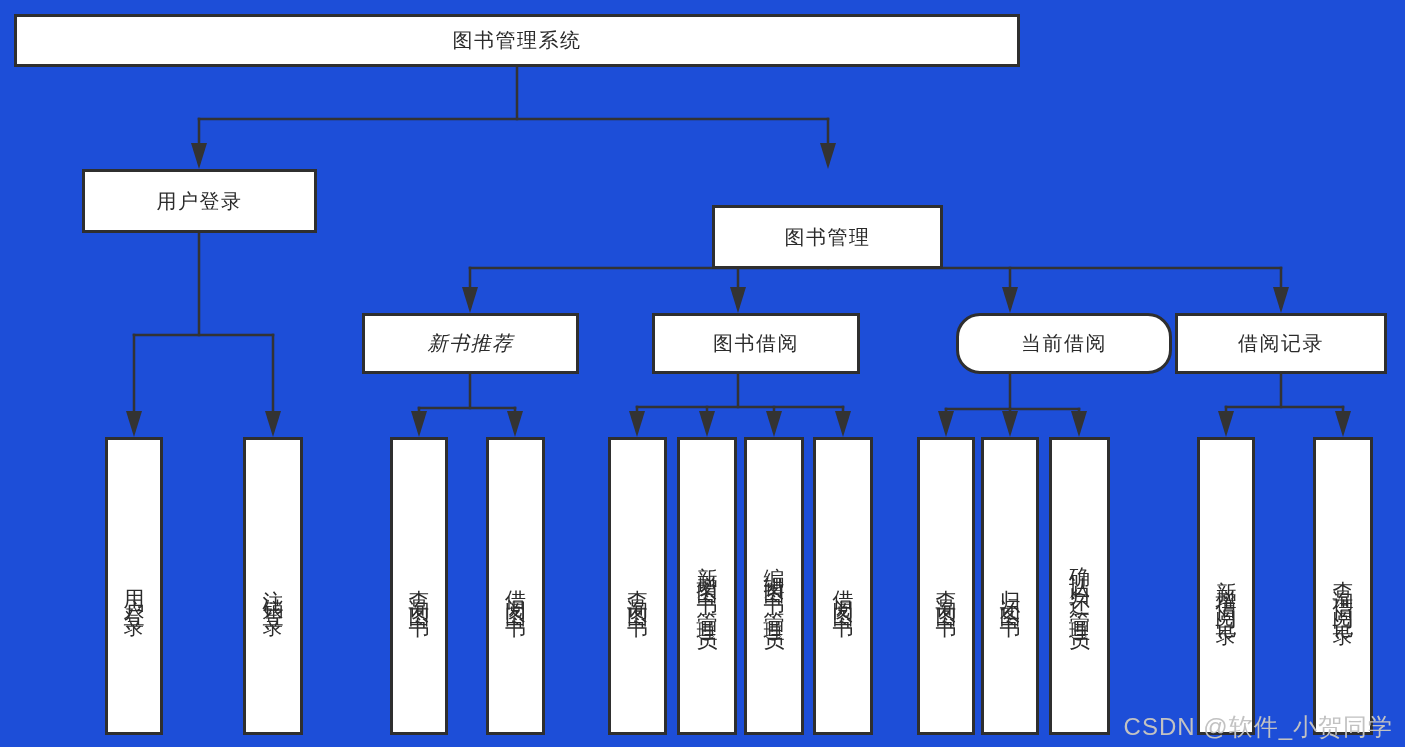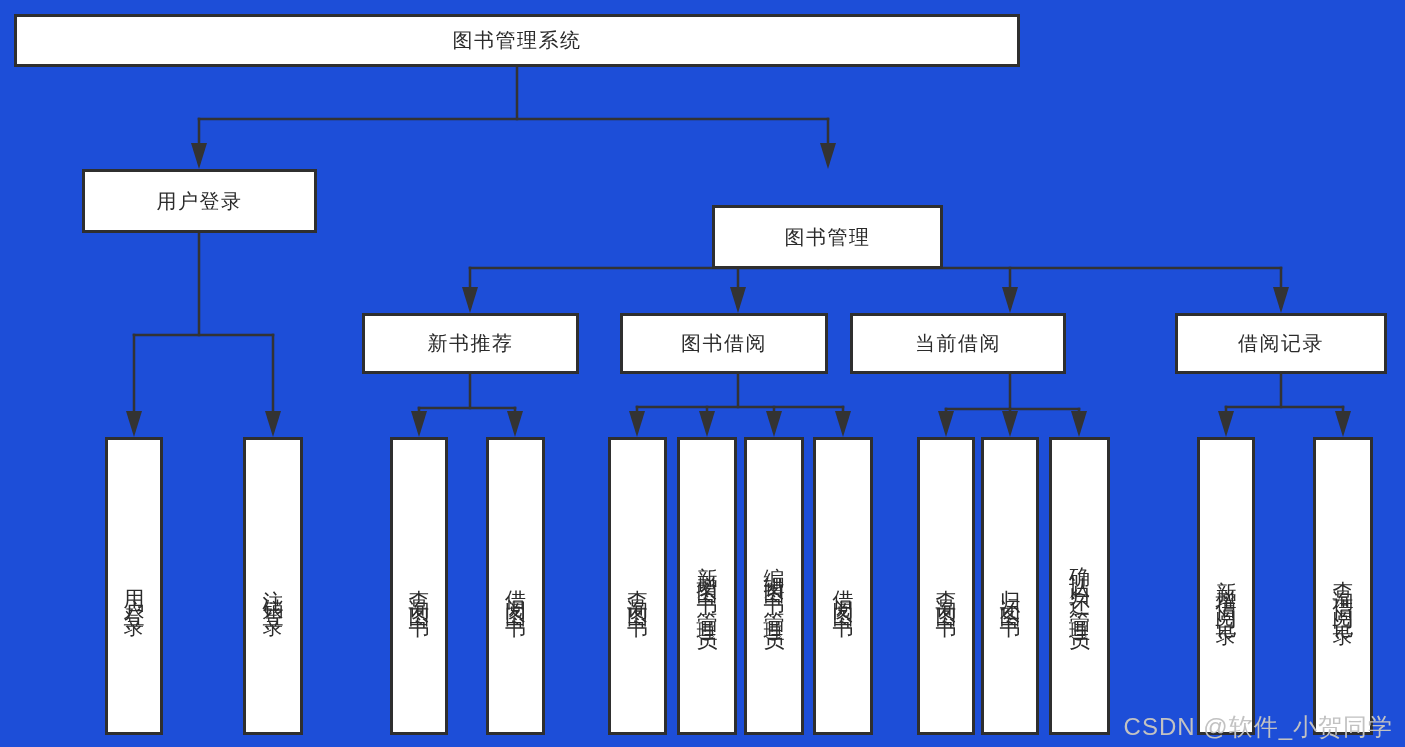--- a/index.html
+++ b/index.html
@@ -117,27 +117,27 @@
   <div id="node-layer">
       <div class="node" style="left: 14px; top: 14px; width: 1006px; height: 53px; border-color: rgb(47, 47, 47); background: rgb(255, 255, 255); color: rgb(43, 43, 43);">
         <span class="label">图书管理系统</span>
       </div>
       <div class="node" style="left: 82px; top: 169px; width: 235px; height: 64px; border-color: rgb(47, 47, 47); background: rgb(255, 255, 255); color: rgb(43, 43, 43);">
         <span class="label">用户登录</span>
       </div>
       <div class="node" style="left: 712px; top: 169px; width: 231px; height: 64px; border-color: rgb(47, 47, 47); background: rgb(255, 255, 255); color: rgb(43, 43, 43); margin-top: 36px;">
         <span class="label">图书管理</span>
       </div>
-      <div class="node" style="left: 362px; top: 313px; width: 217px; height: 61px; border-color: rgb(47, 47, 47); background: rgb(255, 255, 255); color: rgb(43, 43, 43);">
+      <div class="node" style="left: 362px; top: 313px; width: 217px; height: 61px; border-color: rgb(47, 47, 47); background: rgb(255, 255, 255); color: rgb(43, 43, 43); font-style: italic;">
         <span class="label">新书推荐</span>
       </div>
-      <div class="node" style="left: 620px; top: 313px; width: 208px; height: 61px; border-color: rgb(47, 47, 47); background: rgb(255, 255, 255); color: rgb(43, 43, 43);">
+      <div class="node" style="left: 652px; top: 313px; width: 208px; height: 61px; border-color: rgb(47, 47, 47); background: rgb(255, 255, 255); color: rgb(43, 43, 43);">
         <span class="label">图书借阅</span>
       </div>
-      <div class="node" style="left: 850px; top: 313px; width: 216px; height: 61px; border-color: rgb(47, 47, 47); background: rgb(255, 255, 255); color: rgb(43, 43, 43);">
+      <div class="node" style="left: 956px; top: 313px; width: 216px; height: 61px; border-color: rgb(47, 47, 47); background: rgb(255, 255, 255); color: rgb(43, 43, 43); border-radius: 24px;">
         <span class="label">当前借阅</span>
       </div>
       <div class="node" style="left: 1175px; top: 313px; width: 212px; height: 61px; border-color: rgb(47, 47, 47); background: rgb(255, 255, 255); color: rgb(43, 43, 43);">
         <span class="label">借阅记录</span>
       </div>
       <div class="node vertical" style="left: 105px; top: 437px; width: 58px; height: 298px; border-color: rgb(47, 47, 47); background: rgb(255, 255, 255); color: rgb(43, 43, 43);">
         <span class="label">用户登录</span>
       </div>
       <div class="node vertical" style="left: 243px; top: 437px; width: 60px; height: 298px; border-color: rgb(47, 47, 47); background: rgb(255, 255, 255); color: rgb(43, 43, 43);">
         <span class="label">注销登录</span>

